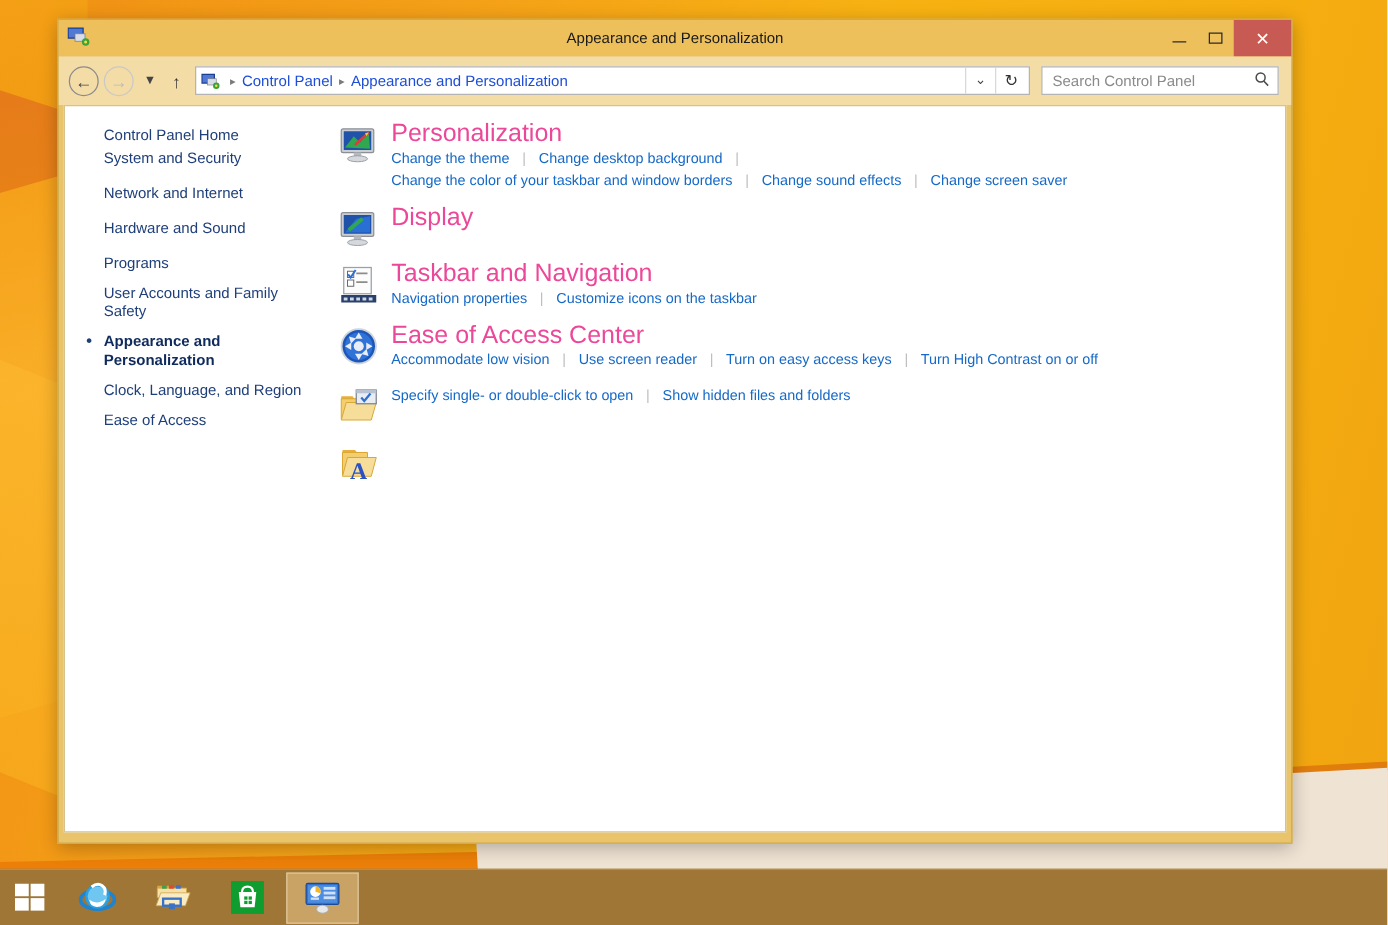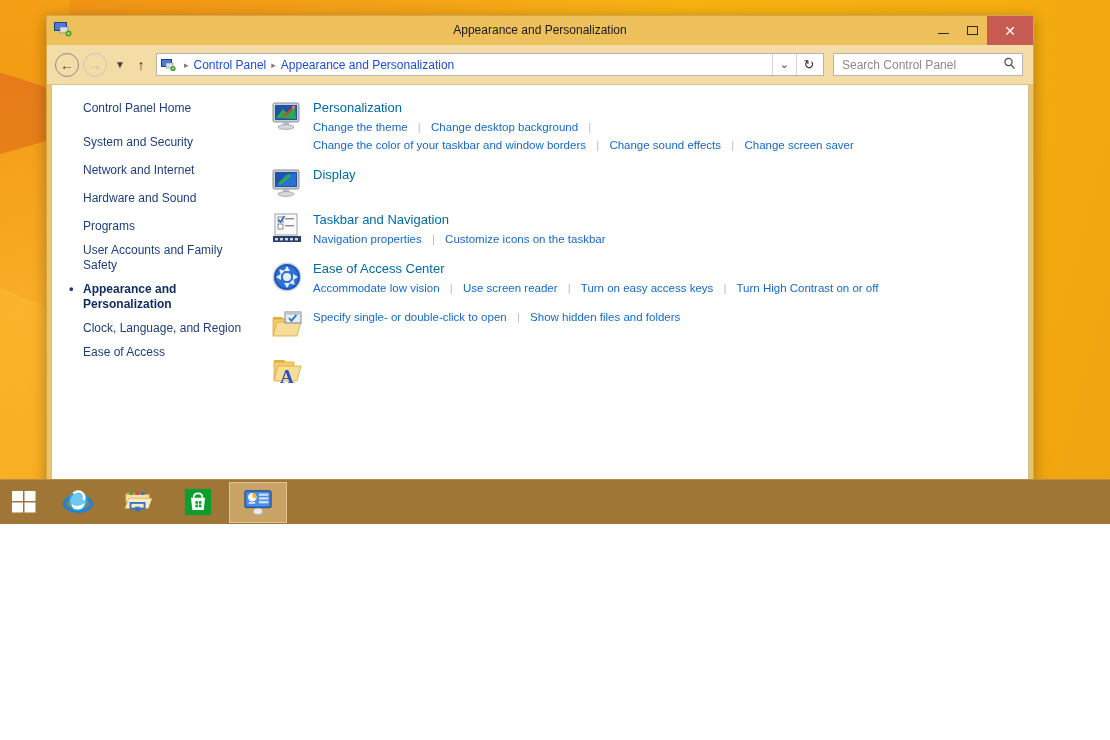--- a/index.html
+++ b/index.html
@@ -7,21 +7,21 @@
     padding: 0;
     width: 1110px;
     height: 740px;
     overflow: hidden;
     font-family: "Liberation Sans", sans-serif;
   }
 
   #desktop {
     position: relative;
     width: 1110px;
-    height: 524px;
+    height: 740px;
     background: #f5a71b;
     overflow: hidden;
   }
 
   
   .wall-base {
     position: absolute; inset: 0;
     background: linear-gradient(105deg, #f09014 0%, #f4a018 28%, #f7b212 55%, #f5ad10 80%, #f0a310 100%);
   }
   .wall-shape { position: absolute; }
@@ -218,21 +218,21 @@
     flex: 0 0 auto;
   }
   .side-item {
     font-size: 12px;
     color: #1f3f7a;
     line-height: 15px;
     margin-bottom: 13px;
     position: relative;
     cursor: default;
   }
-  .side-item.home { margin-bottom: 19px; }
+  .side-item.home { margin-bottom: 3px; }
   .side-item.tight { margin-bottom: 9px; }
   .side-item.current {
     font-weight: bold;
     color: #0f2a5c;
     margin-bottom: 9px;
   }
   .side-item.current::before {
     content: "\2022";
     position: absolute;
     left: -14px;
@@ -251,22 +251,22 @@
     margin-bottom: 11px;
   }
   .cat-icon {
     width: 32px; height: 32px;
     flex: 0 0 auto;
     margin-right: 10px;
     margin-top: 2px;
   }
   .cat-body { flex: 1; }
   .cat-title {
-    font-size: 13px;
-    color: #0369a1;
+    font-size: 20px;
+    color: #ec4899;
     line-height: 19px;
     margin-bottom: 1px;
     cursor: default;
   }
   .cat-links {
     font-size: 11.5px;
     line-height: 18px;
   }
   .cat-links a {
     color: #1569c7;

